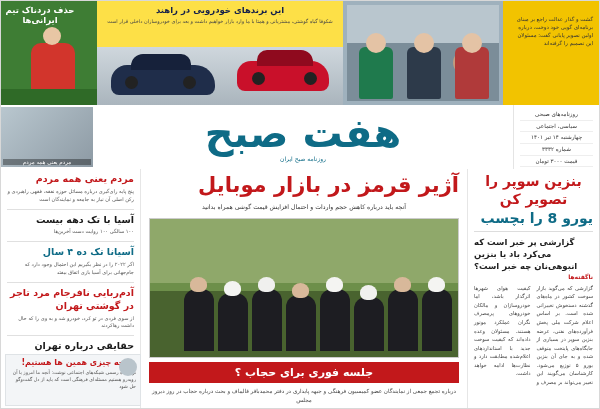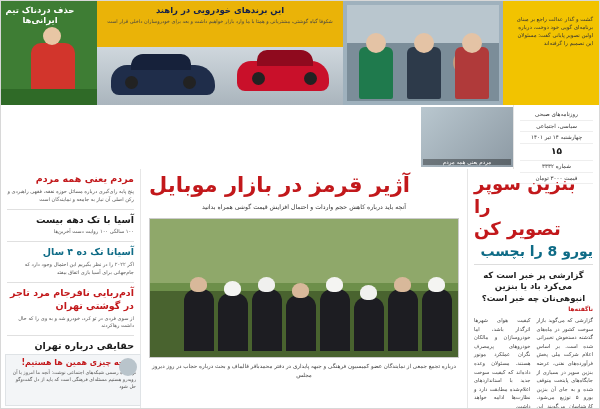--- a/index.html
+++ b/index.html
@@ -42,21 +42,21 @@
   .t-photo1 .f1 { right:14px; background:#b03a3a; }
   .t-photo1 .f2 { right:62px; background:#2d3a4a; }
   .t-photo1 .f3 { right:110px; background:#1f7a4d; }
   .t-photo1 .head { position:absolute; top:-14px; right:7px; width:20px; height:20px; border-radius:50%; background:#e4c3a5; }
 
   .t-yellow { width:96px; background:#f2c300; }
   .t-yellow .lines { position:absolute; inset:0; padding:8px 6px; }
   .t-yellow .hl { color:#111; font-size:11px; font-weight:bold; text-align:center; line-height:1.35; }
   .t-yellow .sub { color:#333; font-size:5.4px; line-height:1.5; text-align:right; margin-top:6px; }
 
-  .t-car { flex:1; background:#eab308; }
+  .t-car { flex:1; background:#fde047; }
   .t-car .cap { position:absolute; top:4px; right:6px; left:6px; text-align:center; font-size:8.5px; font-weight:bold; color:#14204a; }
   .t-car .cap2 { position:absolute; top:17px; right:6px; left:6px; text-align:center; font-size:5px; color:#444; line-height:1.5; }
   .t-car .road { position:absolute; bottom:0; right:0; left:0; height:58px; background:linear-gradient(#cfd7dd,#aab5bd); }
   .t-car .carA { position:absolute; bottom:14px; right:14px; width:92px; height:30px; background:#c9102a; border-radius:14px 18px 8px 8px; }
   .t-car .carA:after { content:""; position:absolute; top:-11px; right:16px; width:56px; height:16px; background:#8f0a1e; border-radius:10px 12px 0 0; }
   .t-car .carB { position:absolute; bottom:10px; left:14px; width:104px; height:30px; background:#1f2d4a; border-radius:16px 20px 8px 8px; }
   .t-car .carB:after { content:""; position:absolute; top:-11px; left:20px; width:60px; height:16px; background:#16213a; border-radius:12px 10px 0 0; }
   .t-car .wh { position:absolute; bottom:6px; width:13px; height:13px; border-radius:50%; background:#222; }
 
   .t-sport { width:96px; background:#3e7d34; }
@@ -85,31 +85,31 @@
   .mh-logo .logo-sub { font-size:6px; color:#0e6b86; margin-top:2px; }
   .mh-right-ad { width:92px; height:60px; background:#eceff1; position:relative; overflow:hidden; }
   .mh-right-ad .pic { position:absolute; inset:0; background:linear-gradient(135deg,#b9c7cf,#8d9aa4); }
   .mh-right-ad .cap { position:absolute; bottom:2px; right:2px; left:2px; font-size:5.5px; color:#fff; text-align:center; background:rgba(0,0,0,.35); }
 
   
   .body { position:absolute; top:168px; right:0; left:0; bottom:0; display:flex; }
 
   
   .col-right { width:132px; padding:4px 6px; border-left:1px solid #e6e6e6; }
-  .lead-red { color:#c2181b; font-size:18px; font-weight:bold; line-height:1.25; text-align:left; }
+  .lead-red { color:#c2181b; font-size:14px; font-weight:bold; line-height:1.25; text-align:center; }
   .lead-red .l2 { display:block; }
   .lead-blue { color:#0e6b86; font-size:14px; font-weight:bold; text-align:right; margin-top:2px; }
   .rule { height:1px; background:#ddd; margin:5px 0; }
-  .kicker { font-size:8.5px; font-weight:bold; color:#222; text-align:center; line-height:1.4; }
+  .kicker { font-size:8.5px; font-weight:bold; color:#222; text-align:left; line-height:1.4; }
   .body-text { font-size:5.2px; color:#444; line-height:1.65; text-align:justify; margin-top:4px; column-count:2; column-gap:6px; }
   .tag-red { color:#c2181b; font-size:6px; font-weight:bold; }
 
   
   .col-center { flex:1; padding:4px 8px; }
-  .head-big { color:#c2181b; font-size:21px; font-weight:bold; text-align:left; line-height:1.2; }
+  .head-big { color:#c2181b; font-size:21px; font-weight:bold; text-align:right; line-height:1.2; }
   .deck { font-size:6.2px; color:#333; text-align:center; margin-top:4px; line-height:1.6; }
   .photo-main {
     margin-top:6px; height:140px; position:relative; overflow:hidden;
     background:linear-gradient(#6d8f4a 0 52%, #49632f 52% 100%);
     border:1px solid #ccc;
   }
   .photo-main .wallr { position:absolute; top:0; right:0; left:0; height:46%; background:#8fa86a; }
   .photo-main .crowd { position:absolute; bottom:6px; right:0; left:0; height:74px; }
   .photo-main .p {
     position:absolute; bottom:0; width:30px; height:62px; border-radius:12px 12px 0 0;
@@ -189,25 +189,28 @@
       <div class="player"></div>
       <div class="grass"></div>
     </div>
   </div>
 
   <div class="masthead">
     <div class="mh-info">
       <div class="row">روزنامه‌های صبحی</div>
       <div class="row">سیاسی، اجتماعی</div>
       <div class="row">چهارشنبه ۱۴ تیر ۱۴۰۱</div>
-      <div class="row big">۱۵</div>
       <div class="row">شماره ۳۳۳۲</div>
       <div class="row">قیمت ۳۰۰۰ تومان</div>
     </div>
 
+    <div class="mh-logo">
+      <div class="logo-text">هفت صبح</div>
+      <div class="logo-sub">روزنامه صبح ایران</div>
+    </div>
 
     <div class="mh-right-ad">
       <div class="pic"></div>
       <div class="cap">مردم یعنی همه مردم</div>
     </div>
   </div>
 
   <div class="body">
 
     <div class="col-right">
@@ -233,20 +236,21 @@
           <span class="p dark" style="right:40px"></span>
           <span class="p" style="right:74px;height:54px"></span>
           <span class="p turban" style="right:108px"></span>
           <span class="p dark" style="right:142px;height:56px"></span>
           <span class="p" style="right:176px"></span>
           <span class="p turban" style="right:210px;height:58px"></span>
           <span class="p dark" style="right:244px"></span>
         </div>
       </div>
 
+      <div class="cap-bar">جلسه فوری برای حجاب ؟</div>
       <div class="cap-note">درباره تجمع جمعی از نمایندگان عضو کمیسیون فرهنگی و جبهه پایداری در دفتر محمدباقر قالیباف و بحث درباره حجاب در روز دیروز مجلس</div>
     </div>
 
     <div class="col-left">
       <div class="brief b-red">
         <h3>مردم یعنی همه مردم</h3>
         <p>پنج پایه رای‌گیری درباره مسائل حوزه نفقه، فقهی راهبردی و رکن اصلی آن نیاز به جامعه و نمایندگان است</p>
       </div>
       <div class="hr-dot"></div>
 

